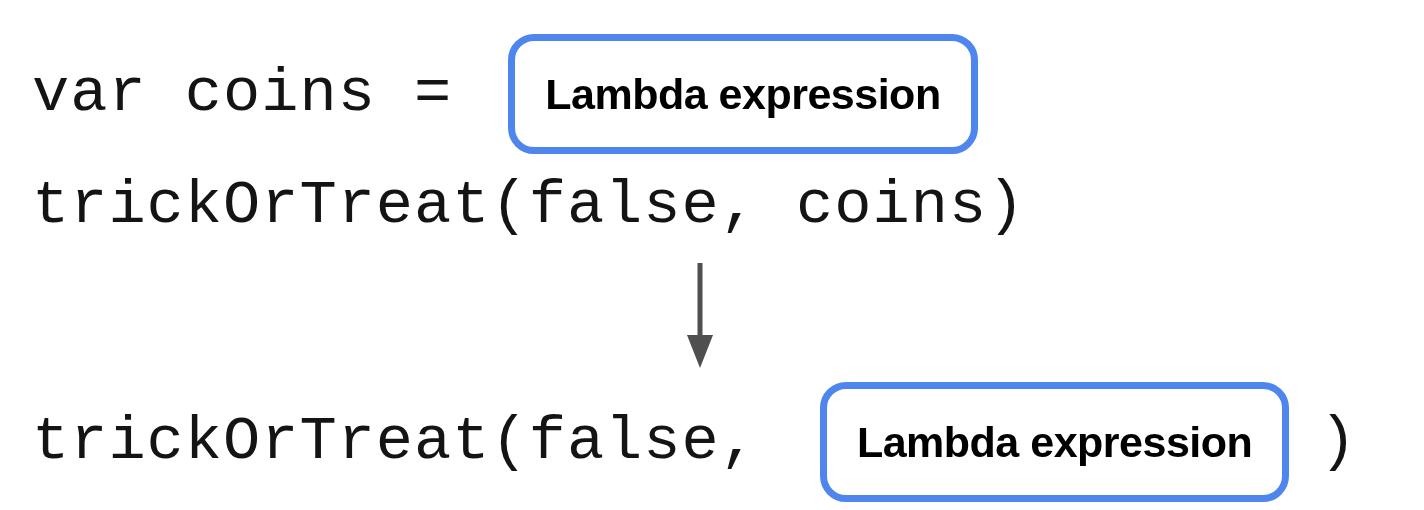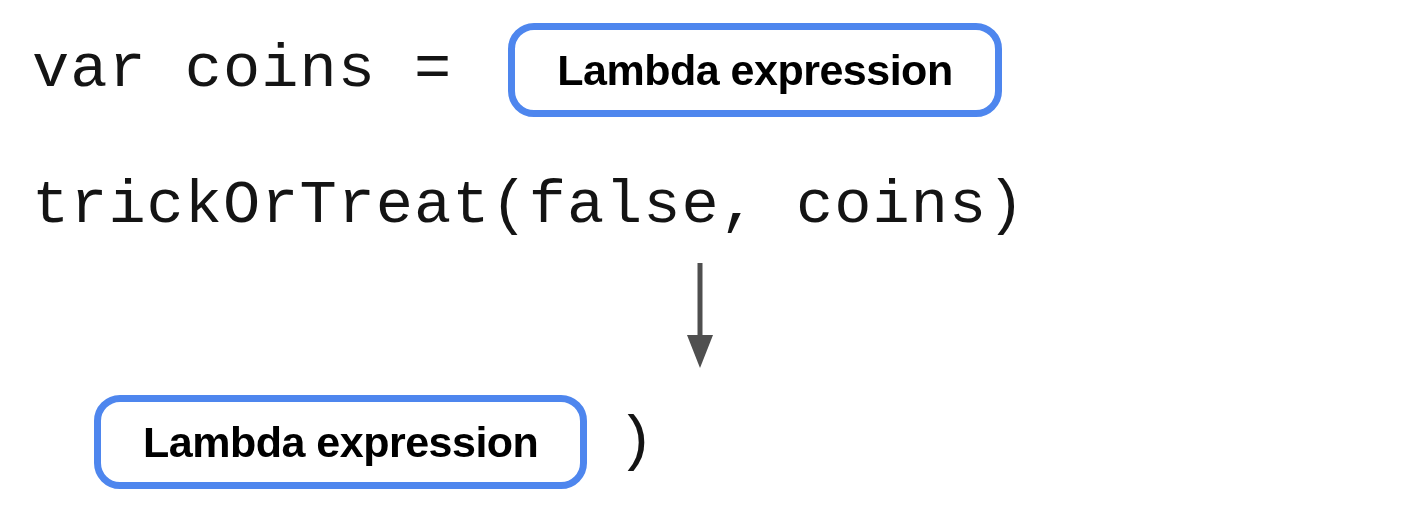--- a/index.html
+++ b/index.html
@@ -30,33 +30,33 @@
     font-weight: 400;
     letter-spacing: 1px;
     color: var(--code-text);
     white-space: pre;
     line-height: 1;
   }
   .lambda-box {
     display: flex;
     align-items: center;
     justify-content: center;
-    height: 94px;
-    padding: 0 42px;
+    height: 120px;
+    padding: 0 30px;
     border: 7px solid var(--box-border);
     border-radius: 26px;
     background: var(--background);
     font-family: "Liberation Sans", sans-serif;
     font-weight: 700;
     font-size: 43px;
     letter-spacing: -0.5px;
     color: var(--box-text);
     white-space: nowrap;
   }
-  #row1 { left: 32px; top: 20px;  height: 100px; }
+  #row1 { left: 32px; top: 44px;  height: 100px; }
   #row1 .lambda-box { margin-left: 56px; }
   #row2 { left: 32px; top: 156px; height: 100px; align-items: center; }
   #row3 { left: 32px; top: 390px; height: 104px; }
   #row3 .lambda-box { margin-left: 62px; }
   #row3 .code-after { margin-left: 30px; }
   .arrow-wrap {
     position: absolute;
     left: 686px;
     top: 263px;
     width: 28px;
@@ -81,19 +81,20 @@
   </div>
 
   <div class="arrow-wrap">
     <svg width="28" height="106" viewBox="0 0 28 106" xmlns="http://www.w3.org/2000/svg" aria-hidden="true">
       <line x1="14" y1="0" x2="14" y2="76" stroke="currentColor" stroke-width="5"></line>
       <polygon points="1,72 27,72 14,105" fill="currentColor"></polygon>
     </svg>
   </div>
 
   <div class="row" id="row3">
+    <span class="code">trickOrTreat(false,</span>
     <div class="lambda-box">
       <span>Lambda expression</span>
     </div>
     <span class="code code-after">)</span>
   </div>
 
 </div>
 
 </body></html>

